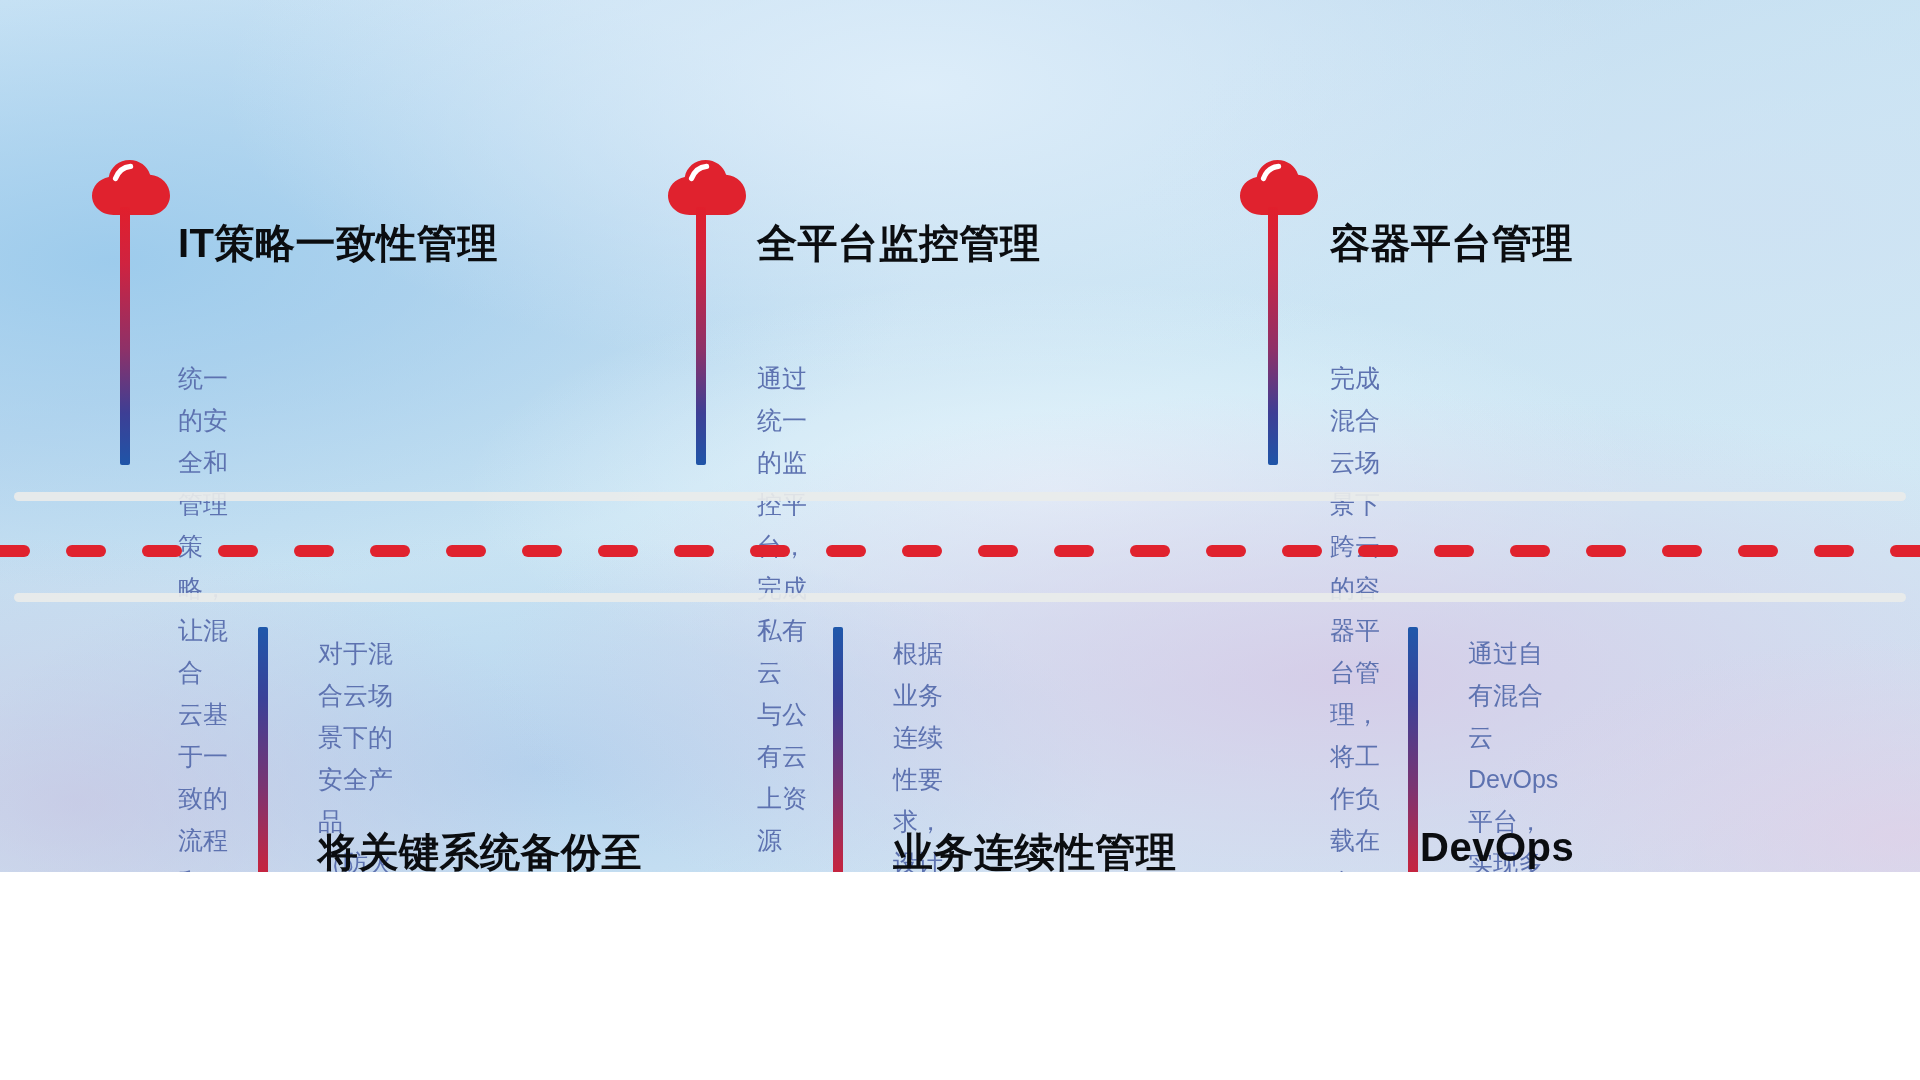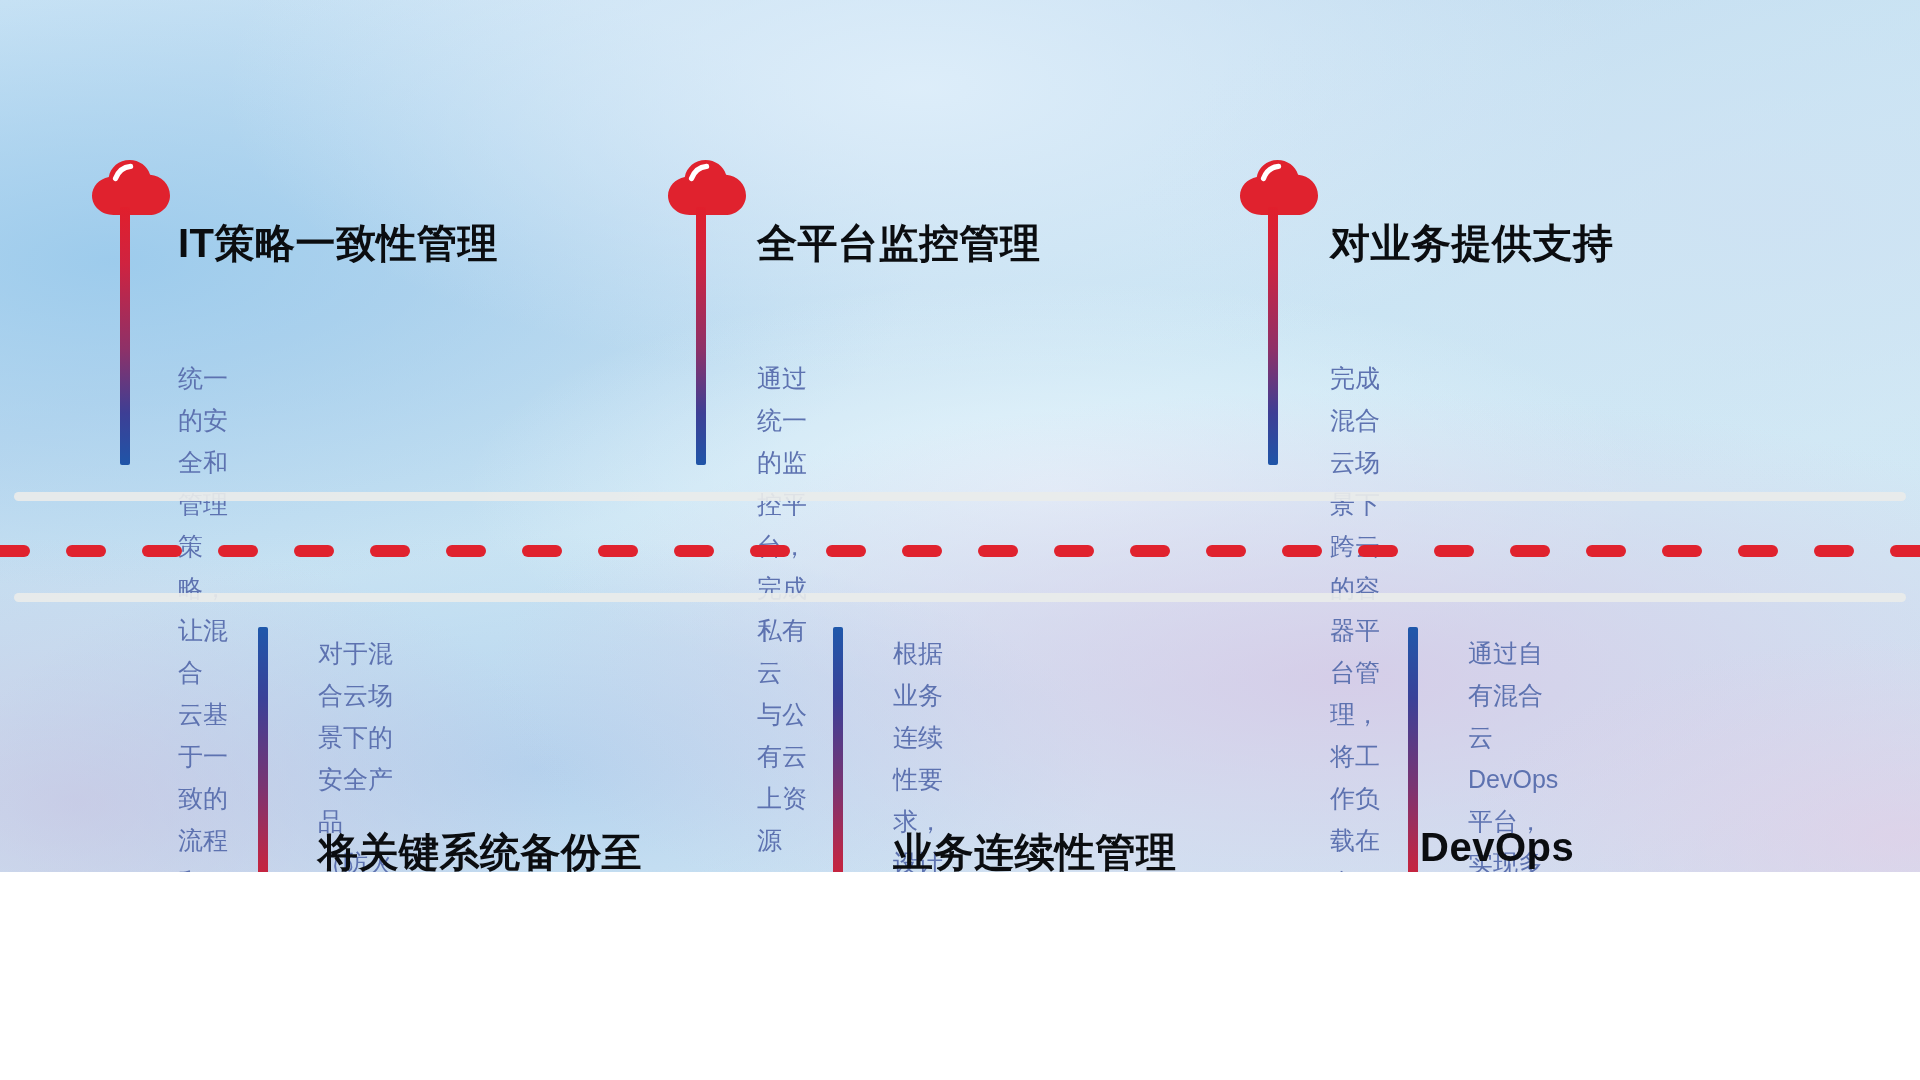--- a/index.html
+++ b/index.html
@@ -159,21 +159,21 @@
   </div>
 
   <div class="col">
     <div class="cloud" style="left:1240px; top:160px;">
       <svg viewBox="0 0 78 58">
         <path d="M21.5 55 C9.6 55 0 46.4 0 35.8 C0 26.6 7.2 18.9 16.8 17.1 C18.3 7.3 27.1 0 37.6 0 C47.2 0 55.5 6.1 58.1 14.7 C69.2 15.6 78 24.5 78 35.4 C78 46.2 68.8 55 57.4 55 Z" fill="#e0222e"></path>
         <path d="M23.5 18.5 C26.2 11.5 32.0 7.0 38.6 6.4" fill="none" stroke="#ffffff" stroke-width="5.2" stroke-linecap="round"></path>
       </svg>
     </div>
     <div class="stem down" style="left:1268px; top:207px; height:258px;"></div>
-    <div class="title" style="left:1330px; top:216px;">对业务提供支持</div>
+    <div class="title" style="left:1330px; top:216px;">容器平台管理</div>
     <div class="body" style="left:1330px; top:357px;">完成混合云场景下跨云的容器平
 台管理，将工作负载在多云之间
 自由迁移。</div>
   </div>
 
   <div class="rule" style="left:14px; top:492px; width:1892px;"></div>
   <div class="dashline" id="dashline" style="left:0px; top:545px; width:1920px;">
       <div class="dash" style="left: -10px; background: rgb(224, 34, 46);"></div>
       <div class="dash" style="left: 66px; background: rgb(224, 34, 46);"></div>
       <div class="dash" style="left: 142px; background: rgb(224, 34, 46);"></div>

